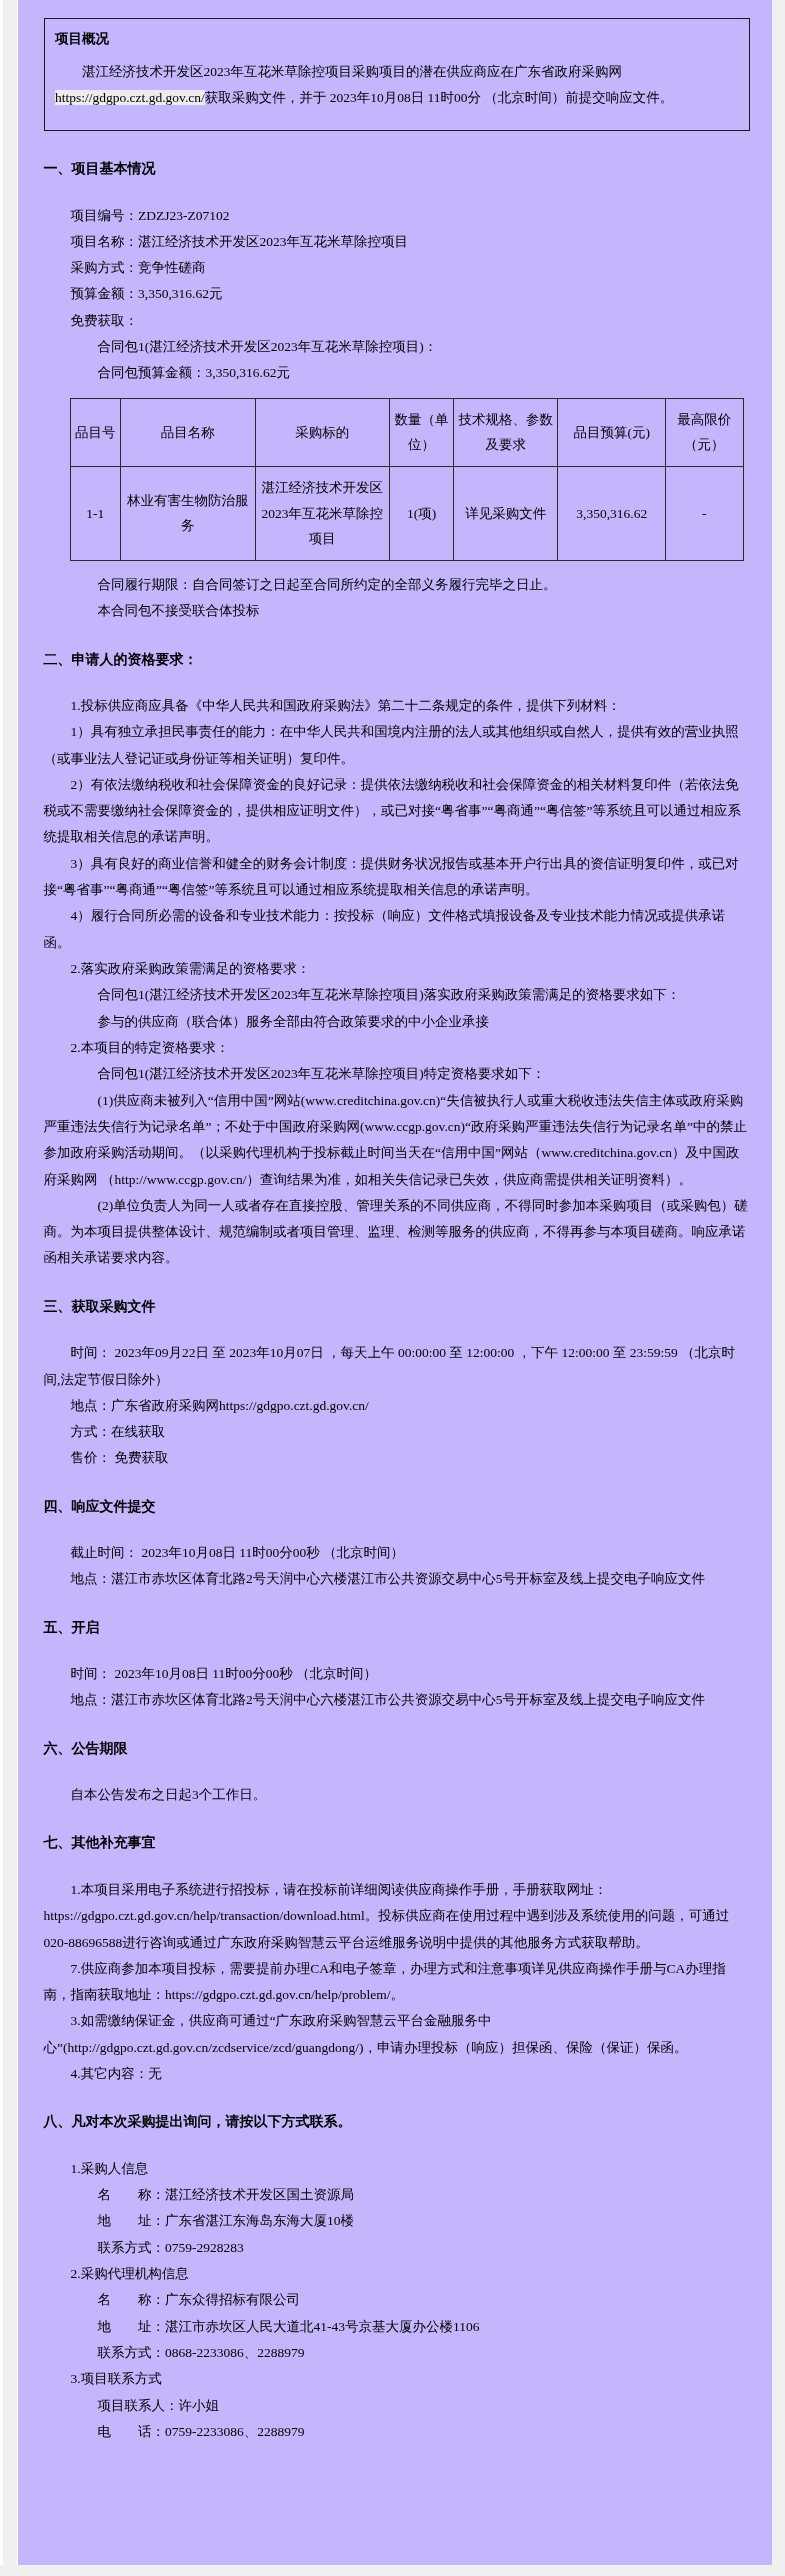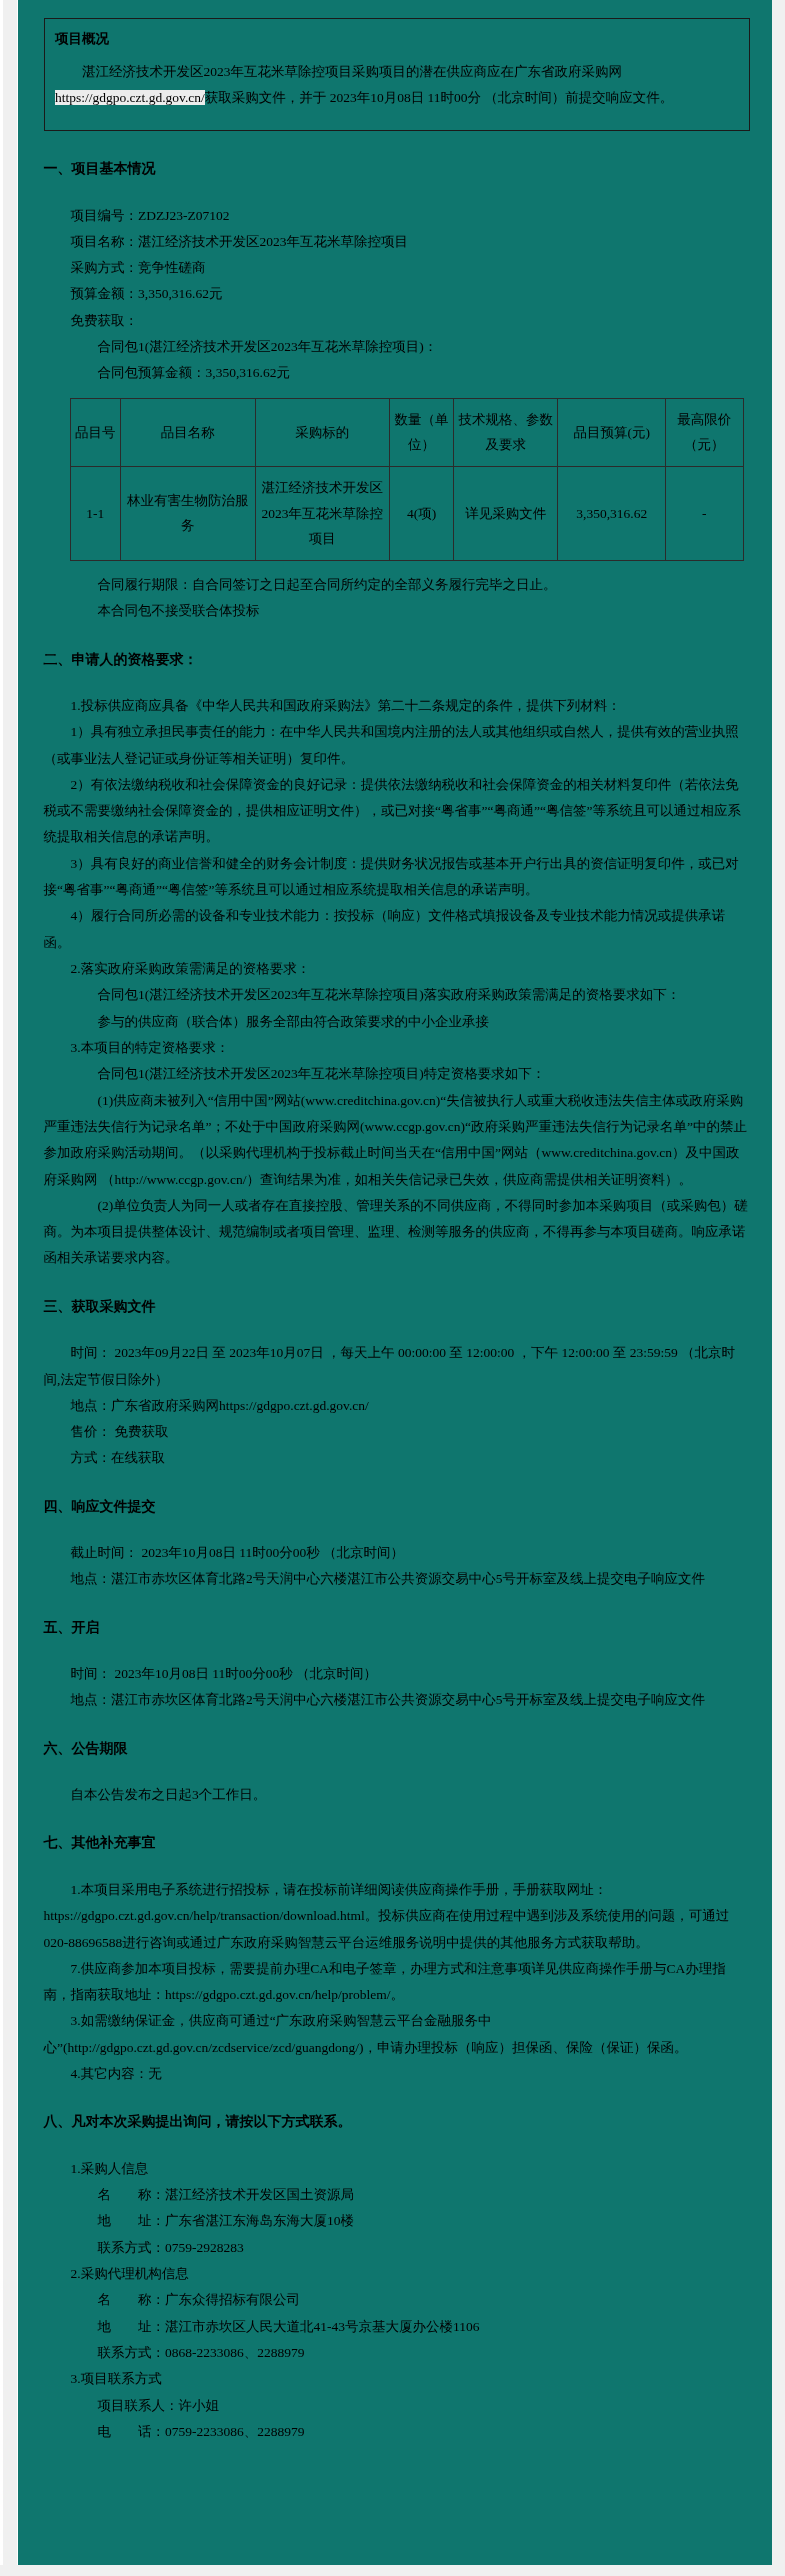--- a/index.html
+++ b/index.html
@@ -1,20 +1,20 @@
 <!DOCTYPE html>
 <html style="font-size:12.8px"><head>
 <meta charset="utf-8">
 <style>
   html,body{margin:0;padding:0;background:#ffffff;}
   body{font-family:"Liberation Serif","DejaVu Serif",serif;color:#000;}
   .gray-strip-left{position:absolute;left:3.2px;top:0;width:14.3px;height:2576px;background:#f0f0f0;}
   .gray-strip-right{position:absolute;left:772px;top:0;right:0;height:2576px;background:#f0f0f0;}
   .gray-strip-bottom{position:absolute;left:0;top:2565px;width:100%;height:11px;background:#f0f0f0;}
-  .page{position:relative;margin:0 13.5px 0 17.5px;background:#0f766e;min-height:2565px;
+  .page{position:relative;margin:0 13.5px 0 17.5px;background:#c4b5fd;min-height:2565px;
         padding:17.5px 22px 24px 26px;box-sizing:border-box;font-size:13.5px;}
   .overview-box{border:0.8px solid #1a1a1a;padding:11px 19px 19px 10.4px;margin-bottom:27px;}
   .overview-box h1{font-size:13.5px;margin:0 0 11px 0;font-weight:700;}
   .doc p{margin:0;line-height:1.95;}
   .t1{text-indent:2em;}
   .t2{text-indent:4em;}
   h2{font-size:14px;font-weight:700;margin:24px 0 22px 0;line-height:1.6;}
   .url-hl{background:#ececec;}
   table.items{border-collapse:collapse;margin:11px 16px 11px 26px;width:calc(100% - 32px);
         border:1.6px solid #2b2b2b;table-layout:fixed;}
@@ -66,50 +66,50 @@
       <th>采购标的</th>
       <th>数量（单位）</th>
       <th>技术规格、参数及要求</th>
       <th>品目预算(元)</th>
       <th>最高限价（元）</th>
     </tr>
     <tr>
       <td>1-1</td>
       <td>林业有害生物防治服务</td>
       <td>湛江经济技术开发区2023年互花米草除控项目</td>
-      <td>4(项)</td>
+      <td>1(项)</td>
       <td>详见采购文件</td>
       <td>3,350,316.62</td>
       <td class="num">-</td>
     </tr>
   </tbody>
     </table>
 
   <p class="t2">合同履行期限：自合同签订之日起至合同所约定的全部义务履行完毕之日止。</p>
   <p class="t2">本合同包不接受联合体投标</p>
 
   <h2>二、申请人的资格要求：</h2>
   <p class="t1">1.投标供应商应具备《中华人民共和国政府采购法》第二十二条规定的条件，提供下列材料：</p>
   <p class="t1">1）具有独立承担民事责任的能力：在中华人民共和国境内注册的法人或其他组织或自然人，提供有效的营业执照（或事业法人登记证或身份证等相关证明）复印件。</p>
   <p class="t1">2）有依法缴纳税收和社会保障资金的良好记录：提供依法缴纳税收和社会保障资金的相关材料复印件（若依法免税或不需要缴纳社会保障资金的，提供相应证明文件），或已对接“粤省事”“粤商通”“粤信签”等系统且可以通过相应系统提取相关信息的承诺声明。</p>
   <p class="t1">3）具有良好的商业信誉和健全的财务会计制度：提供财务状况报告或基本开户行出具的资信证明复印件，或已对接“粤省事”“粤商通”“粤信签”等系统且可以通过相应系统提取相关信息的承诺声明。</p>
   <p class="t1">4）履行合同所必需的设备和专业技术能力：按投标（响应）文件格式填报设备及专业技术能力情况或提供承诺函。</p>
   <p class="t1">2.落实政府采购政策需满足的资格要求：</p>
   <p class="t2">合同包1(湛江经济技术开发区2023年互花米草除控项目)落实政府采购政策需满足的资格要求如下：</p>
   <p class="t2">参与的供应商（联合体）服务全部由符合政策要求的中小企业承接</p>
-  <p class="t1">3.本项目的特定资格要求：</p>
+  <p class="t1">2.本项目的特定资格要求：</p>
   <p class="t2">合同包1(湛江经济技术开发区2023年互花米草除控项目)特定资格要求如下：</p>
   <p class="t2">(1)供应商未被列入“信用中国”网站(www.creditchina.gov.cn)“失信被执行人或重大税收违法失信主体或政府采购严重违法失信行为记录名单”；不处于中国政府采购网(www.ccgp.gov.cn)“政府采购严重违法失信行为记录名单”中的禁止参加政府采购活动期间。（以采购代理机构于投标截止时间当天在“信用中国”网站（www.creditchina.gov.cn）及中国政府采购网 （http://www.ccgp.gov.cn/）查询结果为准，如相关失信记录已失效，供应商需提供相关证明资料）。</p>
   <p class="t2">(2)单位负责人为同一人或者存在直接控股、管理关系的不同供应商，不得同时参加本采购项目（或采购包）磋商。为本项目提供整体设计、规范编制或者项目管理、监理、检测等服务的供应商，不得再参与本项目磋商。响应承诺函相关承诺要求内容。</p>
 
   <h2>三、获取采购文件</h2>
   <p class="t1">时间： 2023年09月22日 至 2023年10月07日 ，每天上午 00:00:00 至 12:00:00 ，下午 12:00:00 至 23:59:59 （北京时间,法定节假日除外）</p>
   <p class="t1">地点：广东省政府采购网https://gdgpo.czt.gd.gov.cn/</p>
+  <p class="t1">方式：在线获取</p>
   <p class="t1">售价： 免费获取</p>
-  <p class="t1">方式：在线获取</p>
 
   <h2>四、响应文件提交</h2>
   <p class="t1">截止时间： 2023年10月08日 11时00分00秒 （北京时间）</p>
   <p class="t1">地点：湛江市赤坎区体育北路2号天润中心六楼湛江市公共资源交易中心5号开标室及线上提交电子响应文件</p>
 
   <h2>五、开启</h2>
   <p class="t1">时间： 2023年10月08日 11时00分00秒 （北京时间）</p>
   <p class="t1">地点：湛江市赤坎区体育北路2号天润中心六楼湛江市公共资源交易中心5号开标室及线上提交电子响应文件</p>
 
   <h2>六、公告期限</h2>

